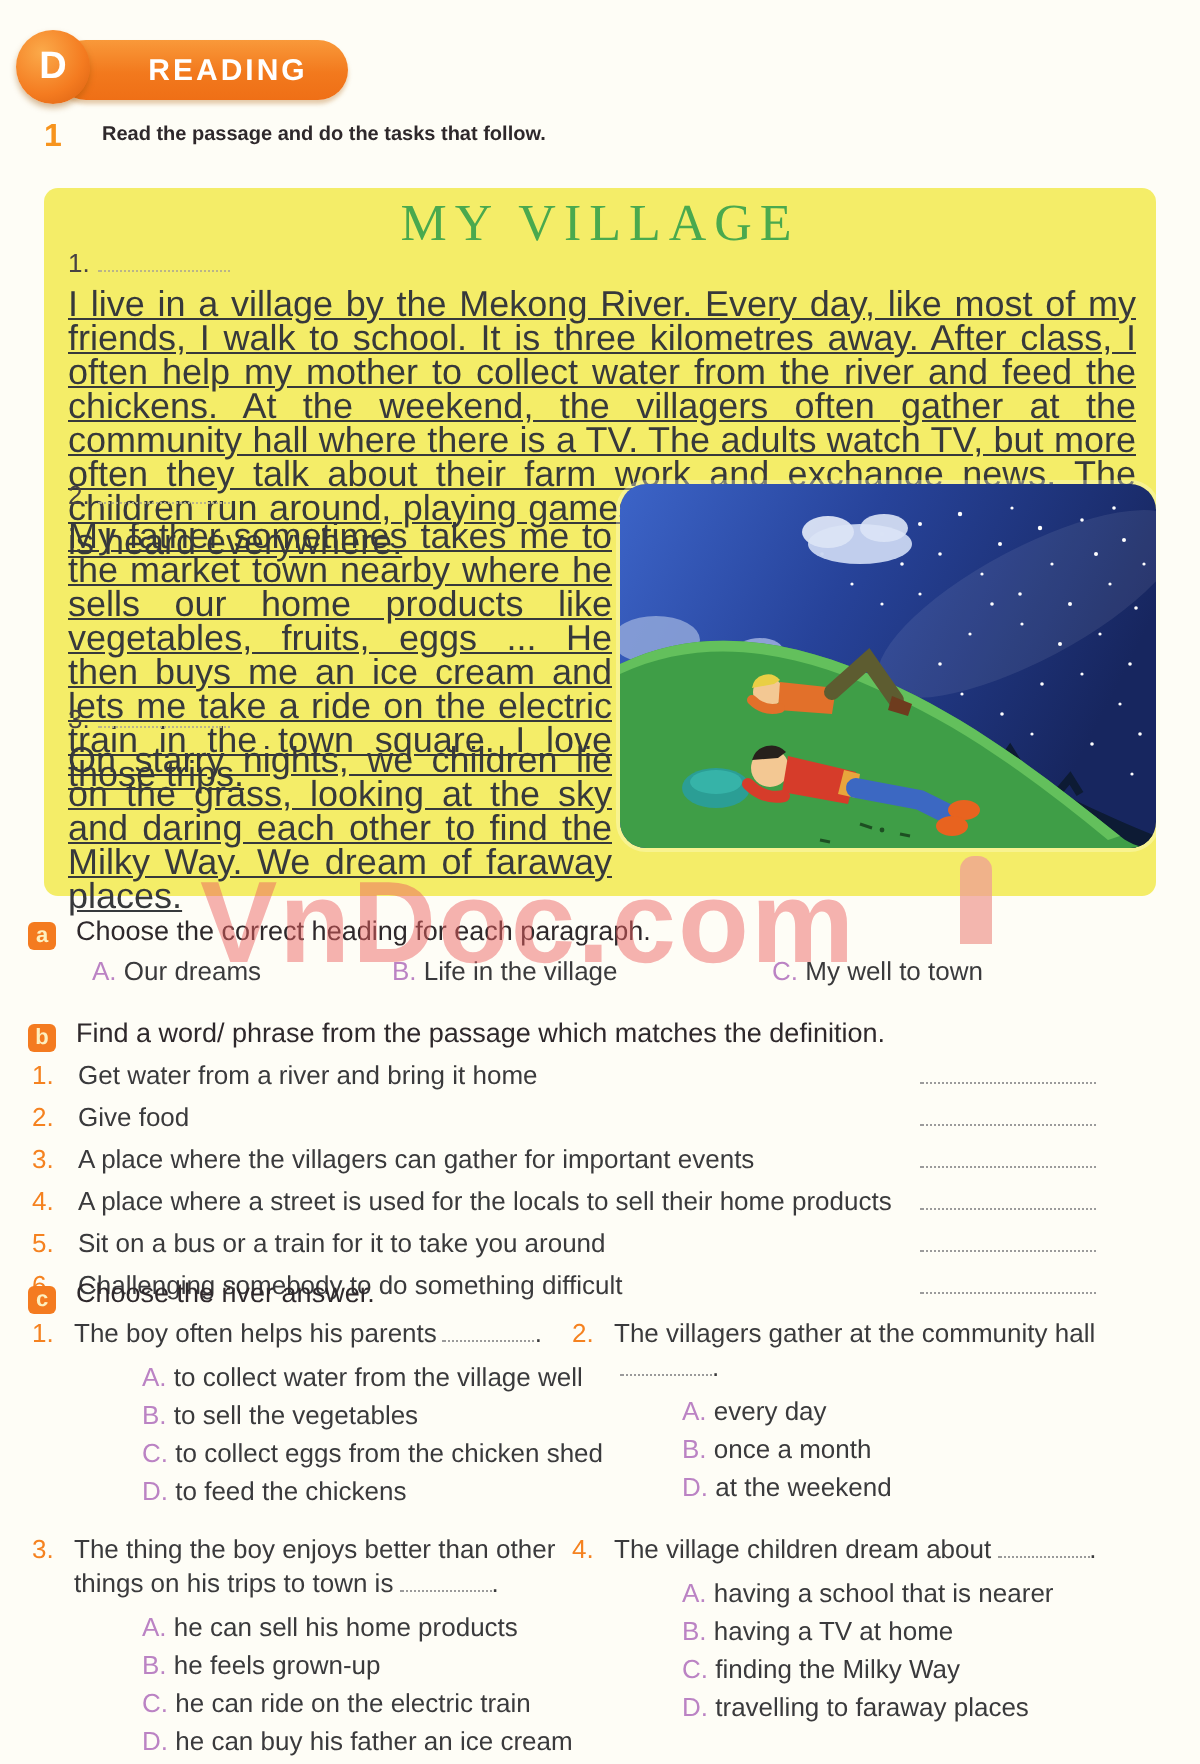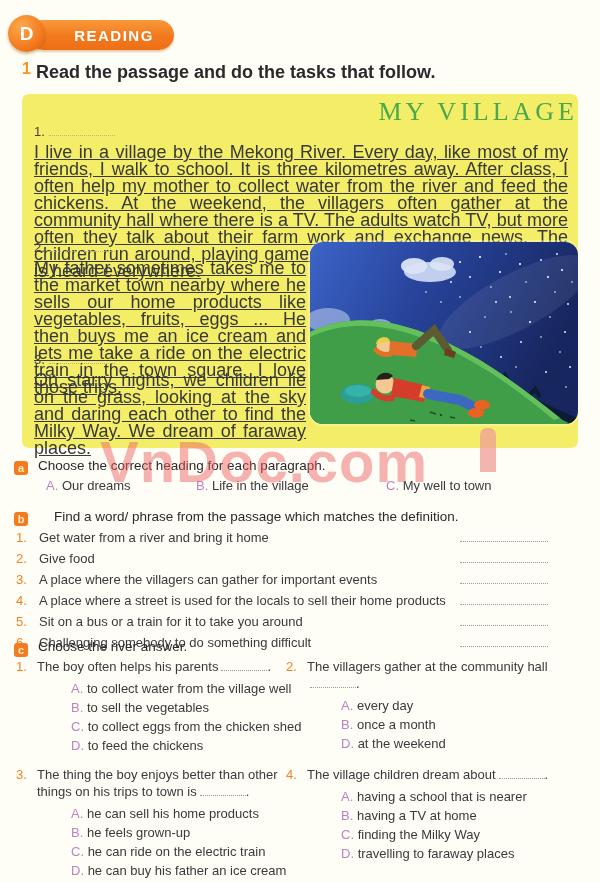--- a/index.html
+++ b/index.html
@@ -25,29 +25,29 @@
     border-radius:15px;
     background:linear-gradient(#f9993a, #f2791d 55%, #ef6f16);
     box-shadow:0 2px 2px rgba(180,110,30,.35);
     z-index:2; display:flex; align-items:center; justify-content:center;
     padding-left:26px;
     color:#fff; font-weight:bold; font-size:15px; letter-spacing:1.5px;
   }
 
   
   .task-num { position:absolute; left:22px; top:60px; color:#f7941d; font-weight:bold; font-size:16px; }
-  .task-text { position:absolute; left:36px; top:62px; font-weight:bold; font-size:18px; color:#2e282b; }
+  .task-text { position:absolute; left:51px; top:62px; font-weight:bold; font-size:10px; color:#2e282b; }
 
   
   .passage {
     position:absolute; left:22px; top:94px; width:556px; height:354px;
     background:#f4ed68; border-radius:7px;
   }
   .p-title {
-    position:absolute; left:0; top:3px; width:100%; text-align:right;
+    position:absolute; left:0; top:3px; width:100%; text-align:center;
     font-family:"Liberation Serif", serif; font-size:26px; letter-spacing:4px;
     color:#4aa94e; font-weight:normal;
   }
   .pnum { position:absolute; font-size:13px; color:#474243; }
   .pblank { display:inline-block; width:66px; height:9px; border-bottom:1.5px dotted #b9b489; margin-left:4px; }
   .ptext {
     position:absolute; font-size:18px; line-height:17px; text-align:justify;
     color:#37393b;
     text-decoration:underline;
   }
@@ -240,21 +240,21 @@
   <div class="a-opt" style="left:196px;">
     <span class="letter">B.</span>
     <span>Life in the village</span>
   </div>
   <div class="a-opt" style="left:386px;">
     <span class="letter">C.</span>
     <span>My well to town</span>
   </div>
 
   <div class="badge" style="left:14px; top:512px;">b</div>
-  <div class="sec-head" style="left:54px; top:509px;">Find a word/ phrase from the passage which matches the definition.</div>
+  <div class="sec-head" style="left:38px; top:509px;">Find a word/ phrase from the passage which matches the definition.</div>
 
   <div class="b-item" style="top:530px;">
     <span class="num-o">1.</span>
     <span class="itext">Get water from a river and bring it home</span>
     <span class="ansline"></span>
   </div>
   <div class="b-item" style="top:551px;">
     <span class="num-o">2.</span>
     <span class="itext">Give food</span>
     <span class="ansline"></span>

